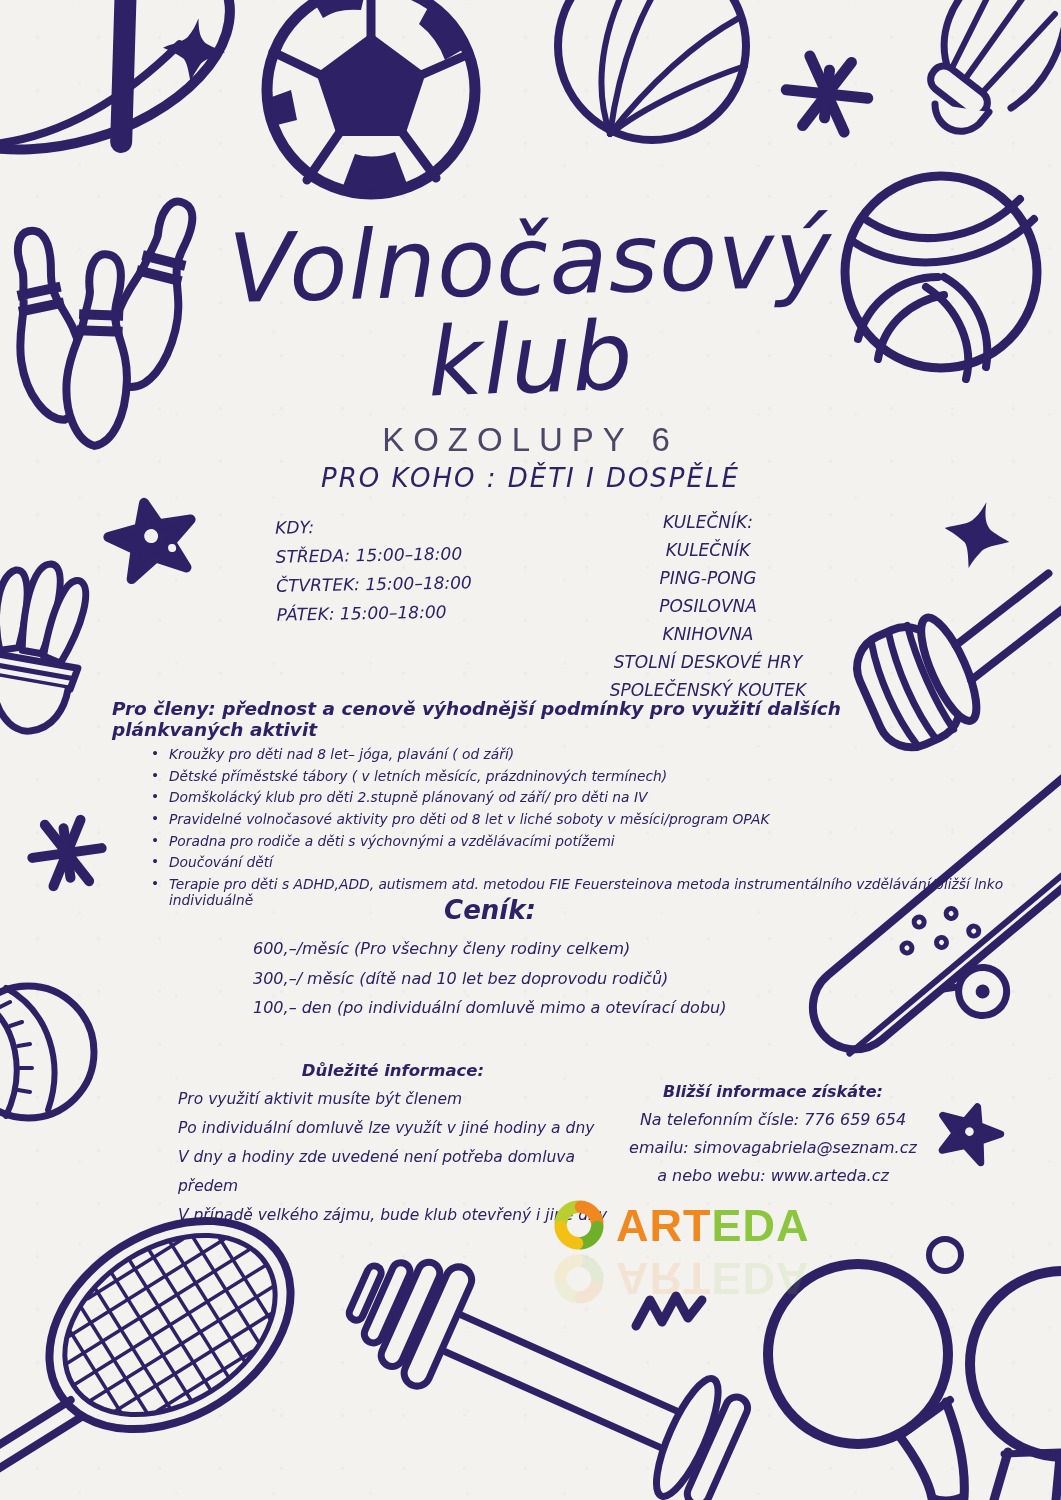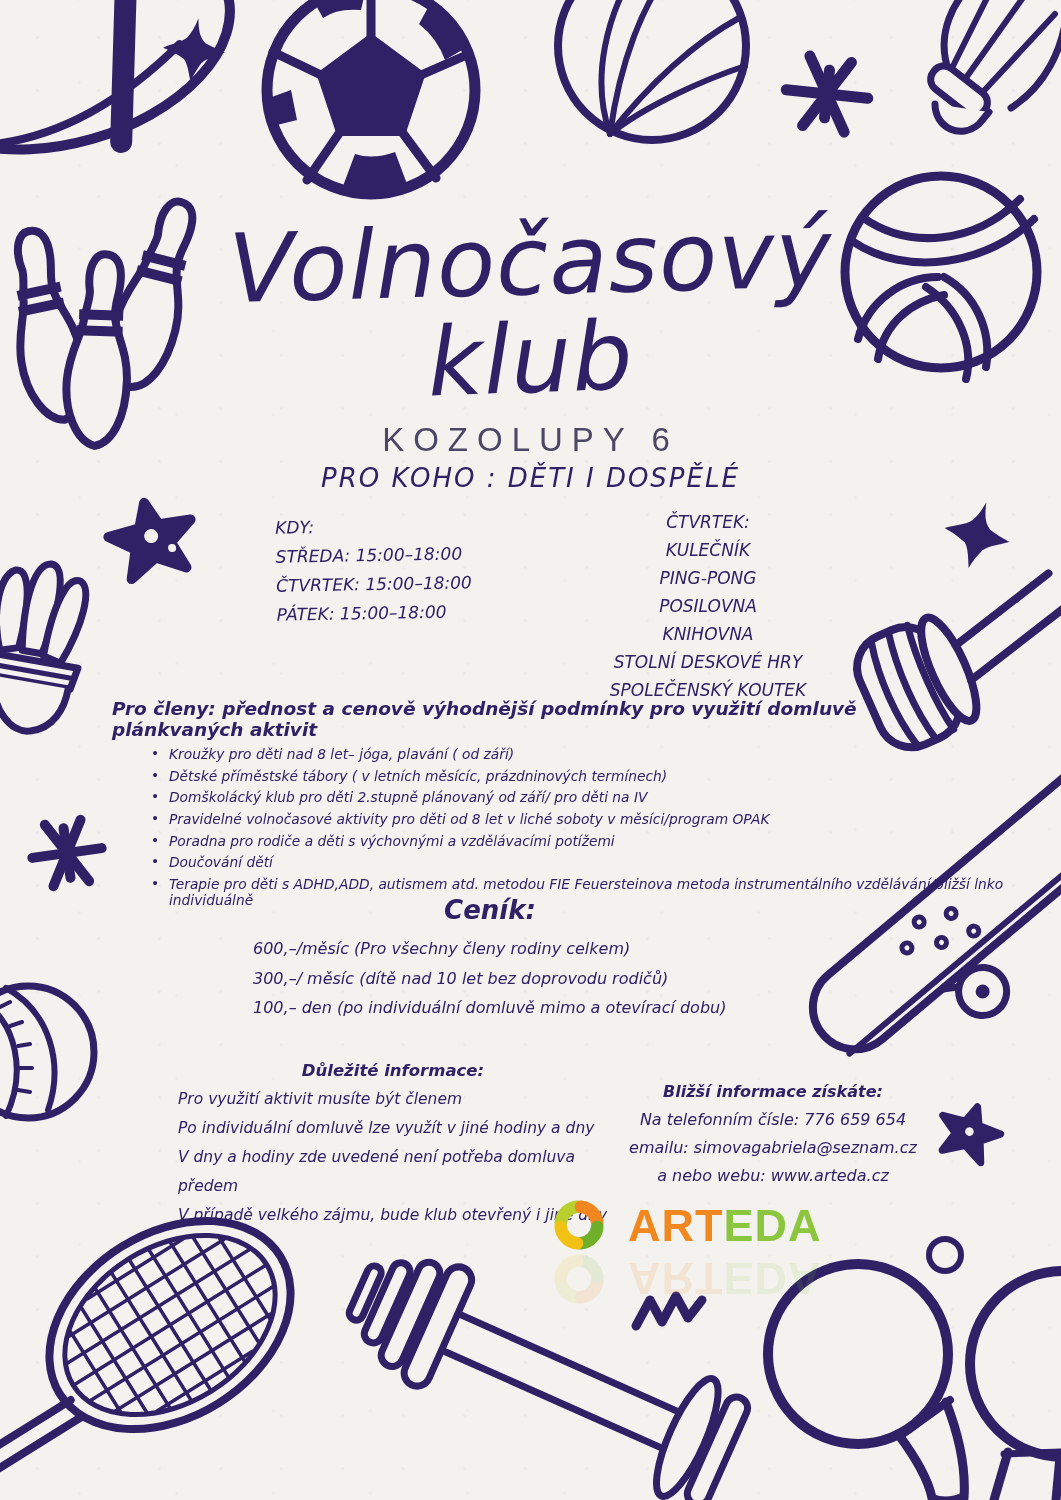--- a/index.html
+++ b/index.html
@@ -38,21 +38,21 @@
   .members-intro{left:112px;top:698px;width:840px;font-size:18.5px;font-weight:bold;}
   .bullets{left:138px;top:736px;width:900px;list-style:none;margin:11px;padding:0;font-size:13.8px;}
   .bullets li{position:relative;padding-left:20px;margin-bottom:6.2px;line-height:15.5px;}
   .bullets li::before{content:"•";position:absolute;left:2px;top:-1px;font-style:normal;}
   .cenik-h{left:0;width:980px;top:895px;text-align:center;font-size:26px;font-weight:bold;}
   .prices{left:253px;top:934px;font-size:16px;line-height:29.5px;font-style:italic;}
   .important{left:148px;top:1056px;width:430px;font-size:15.5px;line-height:29px;margin-left:30px;}
   .important .h{text-align:center;font-weight:bold;font-size:16.5px;}
   .contact{left:608px;top:1078px;width:330px;text-align:center;font-size:16px;line-height:28px;}
   .contact .h{font-weight:bold;}
-  .logo{left:552px;top:1198px;display:flex;align-items:center;gap:22px;}
+  .logo{left:552px;top:1198px;display:flex;align-items:center;gap:10px;}
   .logo-text{font-family:"Liberation Sans",sans-serif;font-weight:bold;font-size:45px;letter-spacing:1px;line-height:1;}
   .lt-o{color:var(--orange);} .lt-g{color:var(--green);}
   .reflect{top:1252px;transform:scaleY(-1);opacity:.13;}
 </style>
 </head>
 <body>
 
 <div id="poster">
 
   <svg class="doodle" style="left:-55px;top:-62px" width="300" height="240" viewBox="0 0 300 240">
@@ -261,30 +261,30 @@
   <div class="abs hand prokoho">PRO KOHO : DĚTI I DOSPĚLÉ</div>
 
   <div class="abs hand kdy">
     <div>KDY:</div>
     <div>STŘEDA: 15:00–18:00</div>
     <div>ČTVRTEK: 15:00–18:00</div>
     <div>PÁTEK: 15:00–18:00</div>
   </div>
 
   <div class="abs hand nabizime">
-    <div>ČTVRTEK:</div>
+    <div>KULEČNÍK:</div>
     <div>KULEČNÍK</div>
     <div>PING-PONG</div>
     <div>POSILOVNA</div>
     <div>KNIHOVNA</div>
     <div>STOLNÍ DESKOVÉ HRY</div>
     <div>SPOLEČENSKÝ KOUTEK</div>
   </div>
 
-  <div class="abs hand members-intro">Pro členy: přednost a cenově výhodnější podmínky pro využití domluvě plánkvaných aktivit</div>
+  <div class="abs hand members-intro">Pro členy: přednost a cenově výhodnější podmínky pro využití dalších plánkvaných aktivit</div>
 
   <ul class="abs hand bullets">
     <li>Kroužky pro děti nad 8 let– jóga, plavání ( od září)</li>
     <li>Dětské příměstské tábory ( v letních měsícíc, prázdninových termínech)</li>
     <li>Domškolácký klub pro děti 2.stupně plánovaný od září/ pro děti na IV</li>
     <li>Pravidelné volnočasové aktivity pro děti od 8 let v liché soboty v měsíci/program OPAK</li>
     <li>Poradna pro rodiče a děti s výchovnými a vzdělávacími potížemi</li>
     <li>Doučování dětí</li>
     <li>Terapie pro děti s ADHD,ADD, autismem atd. metodou FIE Feuersteinova metoda instrumentálního vzdělávání/bližší lnko individuálně</li>
   </ul>

